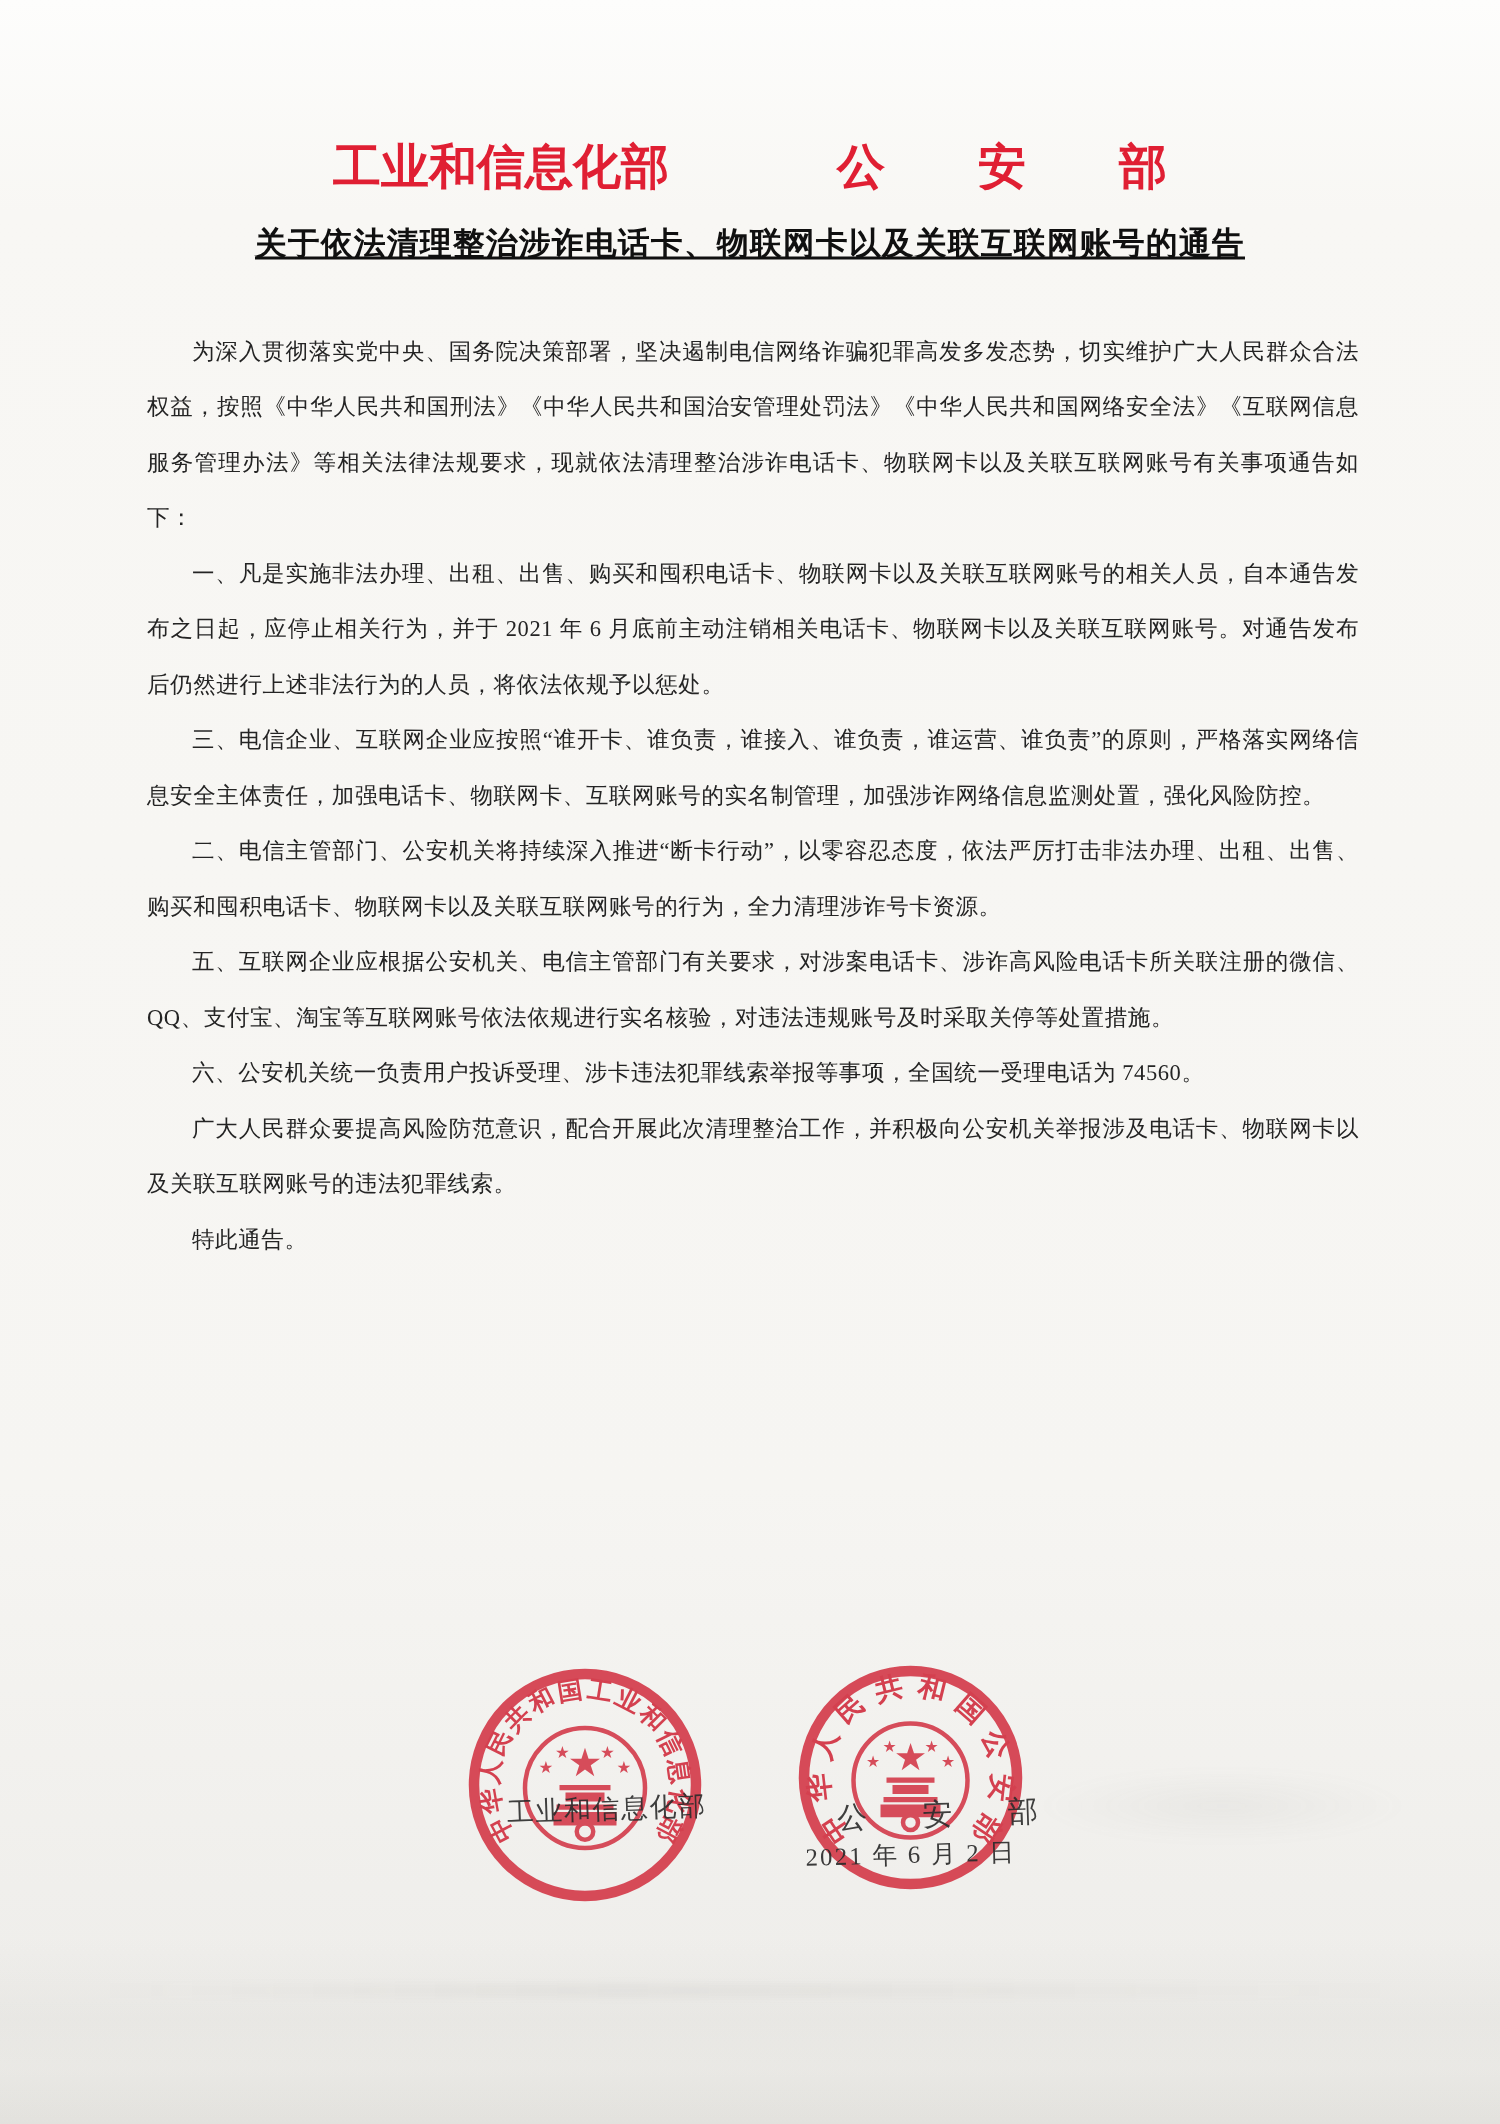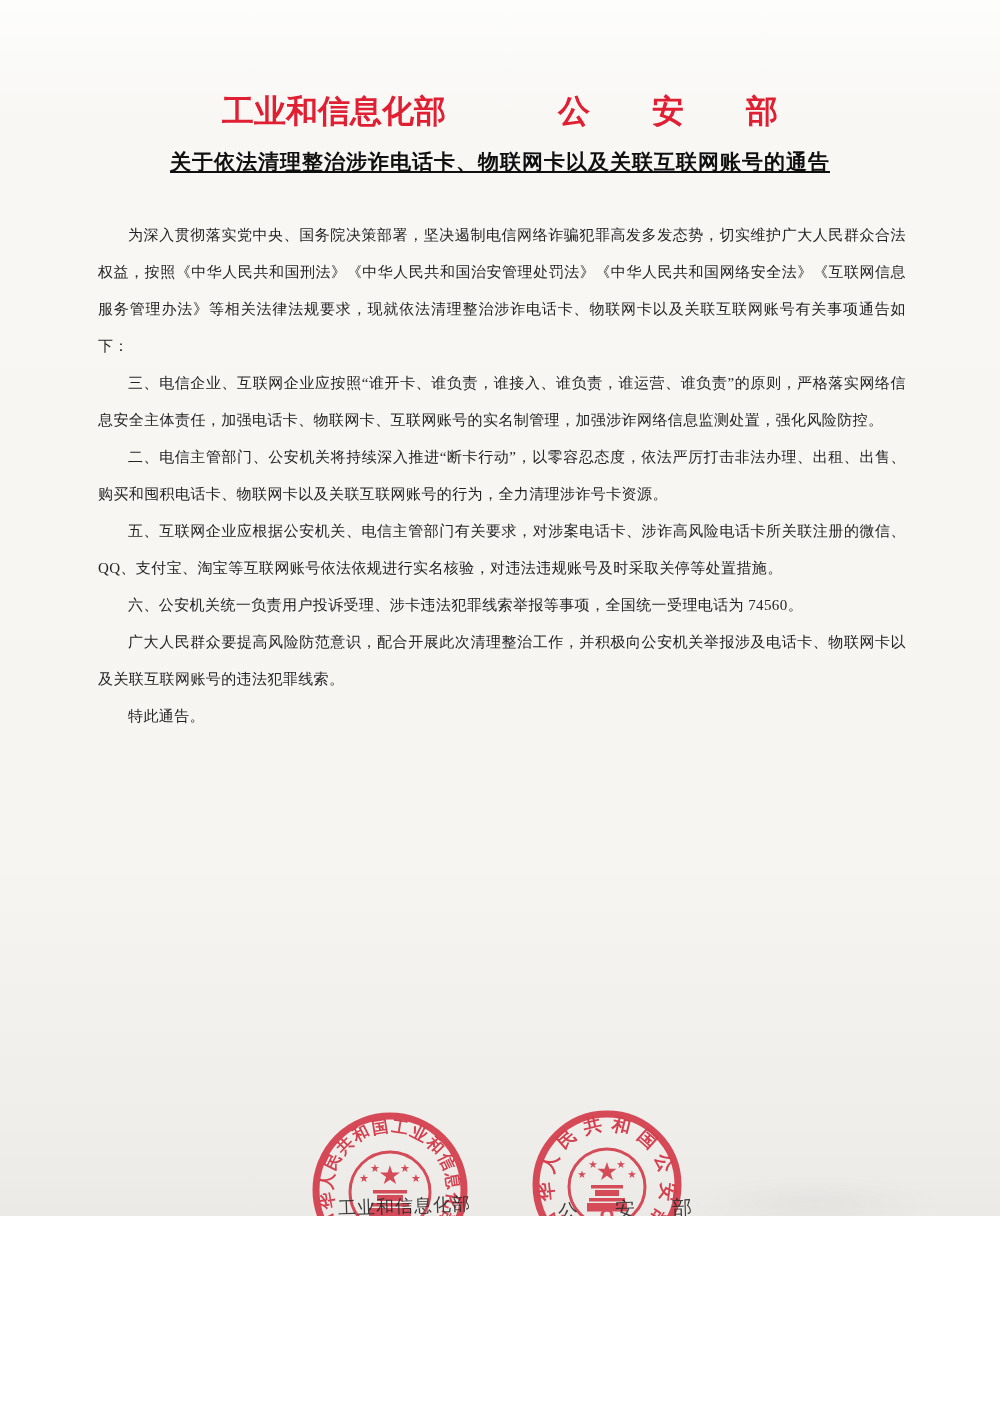--- a/index.html
+++ b/index.html
@@ -1,18 +1,18 @@
 <!DOCTYPE html>
 <html><head>
 <meta charset="utf-8">
 <style>
   html,body{margin:0;padding:0;}
   .page{
     position:relative;
-    width:1000px;height:1216px;
+    width:1000px;height:1416px;
     overflow:hidden;
     background:linear-gradient(180deg,#fdfdfc 0%,#f8f7f4 10%,#f6f5f2 70%,#efeeeb 92%,#ebeae6 100%);
     font-family:"Liberation Serif","DejaVu Serif",serif;
   }
   
   .ministries{
     position:absolute;top:90px;left:0;width:1000px;
     display:flex;justify-content:center;align-items:baseline;gap:112px;
     font-size:32px;font-weight:700;color:#e01f33;
     font-family:"Liberation Serif","DejaVu Serif",serif;
@@ -73,20 +73,21 @@
 
   <div class="ministries">
     <span>工业和信息化部</span>
     <span class="ministry-right">公安部</span>
   </div>
 
   <div class="doc-title">关于依法清理整治涉诈电话卡、物联网卡以及关联互联网账号的通告</div>
 
   <div class="doc-body">
     <p>为深入贯彻落实党中央、国务院决策部署，坚决遏制电信网络诈骗犯罪高发多发态势，切实维护广大人民群众合法权益，按照《中华人民共和国刑法》《中华人民共和国治安管理处罚法》《中华人民共和国网络安全法》《互联网信息服务管理办法》等相关法律法规要求，现就依法清理整治涉诈电话卡、物联网卡以及关联互联网账号有关事项通告如下：</p>
+    <p>一、凡是实施非法办理、出租、出售、购买和囤积电话卡、物联网卡以及关联互联网账号的相关人员，自本通告发布之日起，应停止相关行为，并于 2021 年 6 月底前主动注销相关电话卡、物联网卡以及关联互联网账号。对通告发布后仍然进行上述非法行为的人员，将依法依规予以惩处。</p>
     <p>三、电信企业、互联网企业应按照“谁开卡、谁负责，谁接入、谁负责，谁运营、谁负责”的原则，严格落实网络信息安全主体责任，加强电话卡、物联网卡、互联网账号的实名制管理，加强涉诈网络信息监测处置，强化风险防控。</p>
     <p>二、电信主管部门、公安机关将持续深入推进“断卡行动”，以零容忍态度，依法严厉打击非法办理、出租、出售、购买和囤积电话卡、物联网卡以及关联互联网账号的行为，全力清理涉诈号卡资源。</p>
     <p>五、互联网企业应根据公安机关、电信主管部门有关要求，对涉案电话卡、涉诈高风险电话卡所关联注册的微信、QQ、支付宝、淘宝等互联网账号依法依规进行实名核验，对违法违规账号及时采取关停等处置措施。</p>
     <p>六、公安机关统一负责用户投诉受理、涉卡违法犯罪线索举报等事项，全国统一受理电话为 74560。</p>
     <p>广大人民群众要提高风险防范意识，配合开展此次清理整治工作，并积极向公安机关举报涉及电话卡、物联网卡以及关联互联网账号的违法犯罪线索。</p>
     <p>特此通告。</p>
   </div>
 
   <div class="seal" style="left:308px;top:1108px;">
     <svg id="seal-left" width="164" height="164" viewBox="0 0 164 164">

